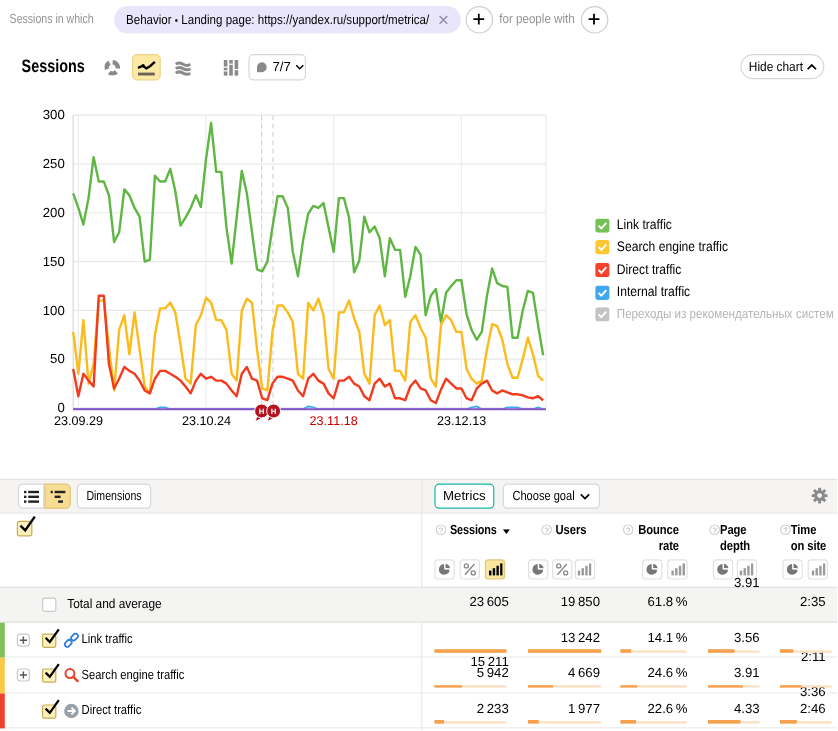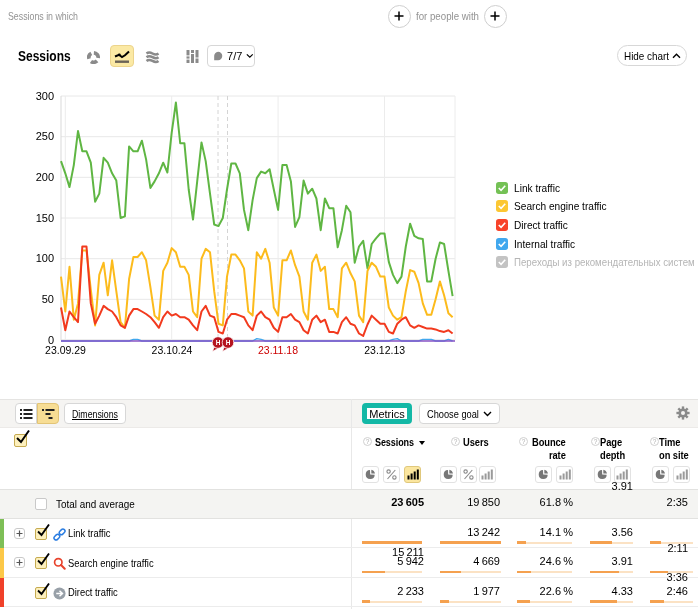--- a/index.html
+++ b/index.html
@@ -10,20 +10,26 @@
 .bold11 { font-size:11px; font-weight:bold; color:#000; letter-spacing:-0.1px; }
 .gray11 { font-size:11px; color:#939393; }
 .cx { display:inline-block; transform:scaleX(0.86); transform-origin:0 50%; white-space:nowrap; }
 .cxr { display:inline-block; transform:scaleX(0.86); transform-origin:100% 50%; white-space:nowrap; }
 </style>
 </head>
 <body>
 <div id="page">
 
 <div class="abs gray11" style="left:8px;top:10px;"><span class="cx" style="transform:scaleX(0.8);">Sessions in which</span></div>
+<div class="abs" style="left:95px;top:5px;height:23px;border-radius:12px;background:#e9e6fb;display:flex;align-items:center;padding:0 9px 0 10px;">
+  <span class="cx" style="font-size:11px;color:#000;transform:scaleX(0.875);width:254px;">Behavior&nbsp;<span style="font-size:9px;">•</span>&nbsp;Landing page: https://yandex.ru/support/metrica/</span>
+  <svg width="11" height="11" viewBox="0 0 12 12" style="margin-left:5px;">
+        <path d="M2.5 2.5 L9.5 9.5 M9.5 2.5 L2.5 9.5" stroke="#8e8aa8" stroke-width="1.3"></path>
+      </svg>
+</div>
 <div class="abs" style="left:388px;top:5px;width:23px;height:23px;border:1.5px solid #cfcfcf;border-radius:50%;"><svg width="20" height="20" viewBox="0 0 20 20">
         <path d="M10 5.5 V14.5 M5.5 10 H14.5" stroke="#000" stroke-width="1.5"></path>
       </svg></div>
 <div class="abs gray11" style="left:416px;top:10px;"><span class="cx" style="transform:scaleX(0.88);">for people with</span></div>
 <div class="abs" style="left:484px;top:5px;width:23px;height:23px;border:1.5px solid #cfcfcf;border-radius:50%;"><svg width="20" height="20" viewBox="0 0 20 20">
         <path d="M10 5.5 V14.5 M5.5 10 H14.5" stroke="#000" stroke-width="1.5"></path>
       </svg></div>
 
 <div class="abs" style="left:18px;top:47px;font-size:15px;font-weight:bold;color:#000;"><span class="cx" style="transform:scaleX(0.8);">Sessions</span></div>
 <div class="abs" style="left:87px;top:50px;">
@@ -182,24 +188,24 @@
     <svg width="13" height="12" viewBox="0 0 13 12">
           <g fill="#222">
             <rect x="0" y="1" width="2" height="2"></rect>
             <rect x="3.5" y="1" width="9" height="2"></rect>
             <rect x="3.5" y="5" width="5" height="2"></rect>
             <rect x="6.5" y="9" width="4" height="2"></rect>
           </g>
         </svg>
   </div>
 </div>
-<div class="abs" style="left:64px;top:403px;width:62px;height:21px;background:#fff;border:1px solid #d7d7d7;border-radius:4px;display:flex;align-items:center;justify-content:center;text-decoration:underline;">
+<div class="abs" style="left:64px;top:403px;width:62px;height:21px;background:#fff;border:1px solid #d7d7d7;border-radius:4px;display:flex;align-items:center;justify-content:center;">
       <span class="t11 cx" style="transform:scaleX(0.8);width:46px;">Dimensions</span>
     </div>
-<div class="abs" style="left:362px;top:403px;width:50px;height:21px;background:#fff;border:5px solid #14b8a6;border-radius:4px;display:flex;align-items:center;justify-content:center;">
+<div class="abs" style="left:362px;top:403px;width:50px;height:21px;background:#fff;border:1px solid #14b8a6;border-radius:4px;display:flex;align-items:center;justify-content:center;">
       <span class="t11">Metrics</span>
     </div>
 <div class="abs" style="left:419px;top:403px;width:81px;height:21px;background:#fff;border:1px solid #d7d7d7;border-radius:4px;display:flex;align-items:center;justify-content:center;">
   <span class="t11 cx" style="transform:scaleX(0.84);width:52px;">Choose goal</span>
   <svg width="9" height="6" viewBox="0 0 9 6" style="margin-left:4px;">
         <path d="M1 1 L4.5 4.5 L8 1" fill="none" stroke="#000" stroke-width="1.4"></path>
       </svg>
 </div>
 <div class="abs" style="left:676px;top:406px;">
 <svg width="14" height="14" viewBox="0 0 14 14">
@@ -342,21 +348,21 @@
           <rect x="3.6" y="4.5" width="2" height="6"></rect>
           <rect x="6.7" y="2.5" width="2" height="8"></rect>
           <rect x="9.8" y="0.5" width="2" height="10"></rect>
         </g>
       </svg>
     </div>
 
 <div class="abs" style="left:0;top:489px;width:698px;height:29.5px;background:#f4f4f2;border-top:1px solid #e2e2e0;border-bottom:1px solid #e2e2e0;"></div>
 <div class="abs" style="left:35px;top:498px;width:12px;height:12px;background:#fff;border:1px solid #c9c9c9;border-radius:2px;"></div>
 <div class="abs t11" style="left:56px;top:497.5px;"><span class="cx" style="transform:scaleX(0.9);">Total and average</span></div>
-<div class="abs t11" style="left:344px;top:496px;width:80px;text-align:right;font-weight:bold;">23 605</div>
+<div class="abs t11" style="left:344px;top:496px;width:80px;text-align:right;">23 605</div>
 <div class="abs t11" style="left:420px;top:496px;width:80px;text-align:right;">19 850</div>
 <div class="abs t11" style="left:493px;top:496px;width:80px;text-align:right;">61.8 %</div>
 <div class="abs t11" style="left:553px;top:480px;width:80px;text-align:right;">3.91</div>
 <div class="abs t11" style="left:608px;top:496px;width:80px;text-align:right;">2:35</div>
 <div class="abs" style="left:0;top:518.5px;width:698px;height:29.5px;border-bottom:1px solid #ececec;"></div>
 <div class="abs" style="left:0;top:518.5px;width:4px;height:29.5px;background:#7ebf57;"></div>
 <div class="abs" style="left:14px;top:527.5px;width:11px;height:11px;border:1px solid #c9c9c9;border-radius:3px;display:flex;align-items:center;justify-content:center;">
       <svg width="7" height="7" viewBox="0 0 7 7">
         <path d="M3.5 0.5 V6.5 M0.5 3.5 H6.5" stroke="#555" stroke-width="1.2"></path>
       </svg>

